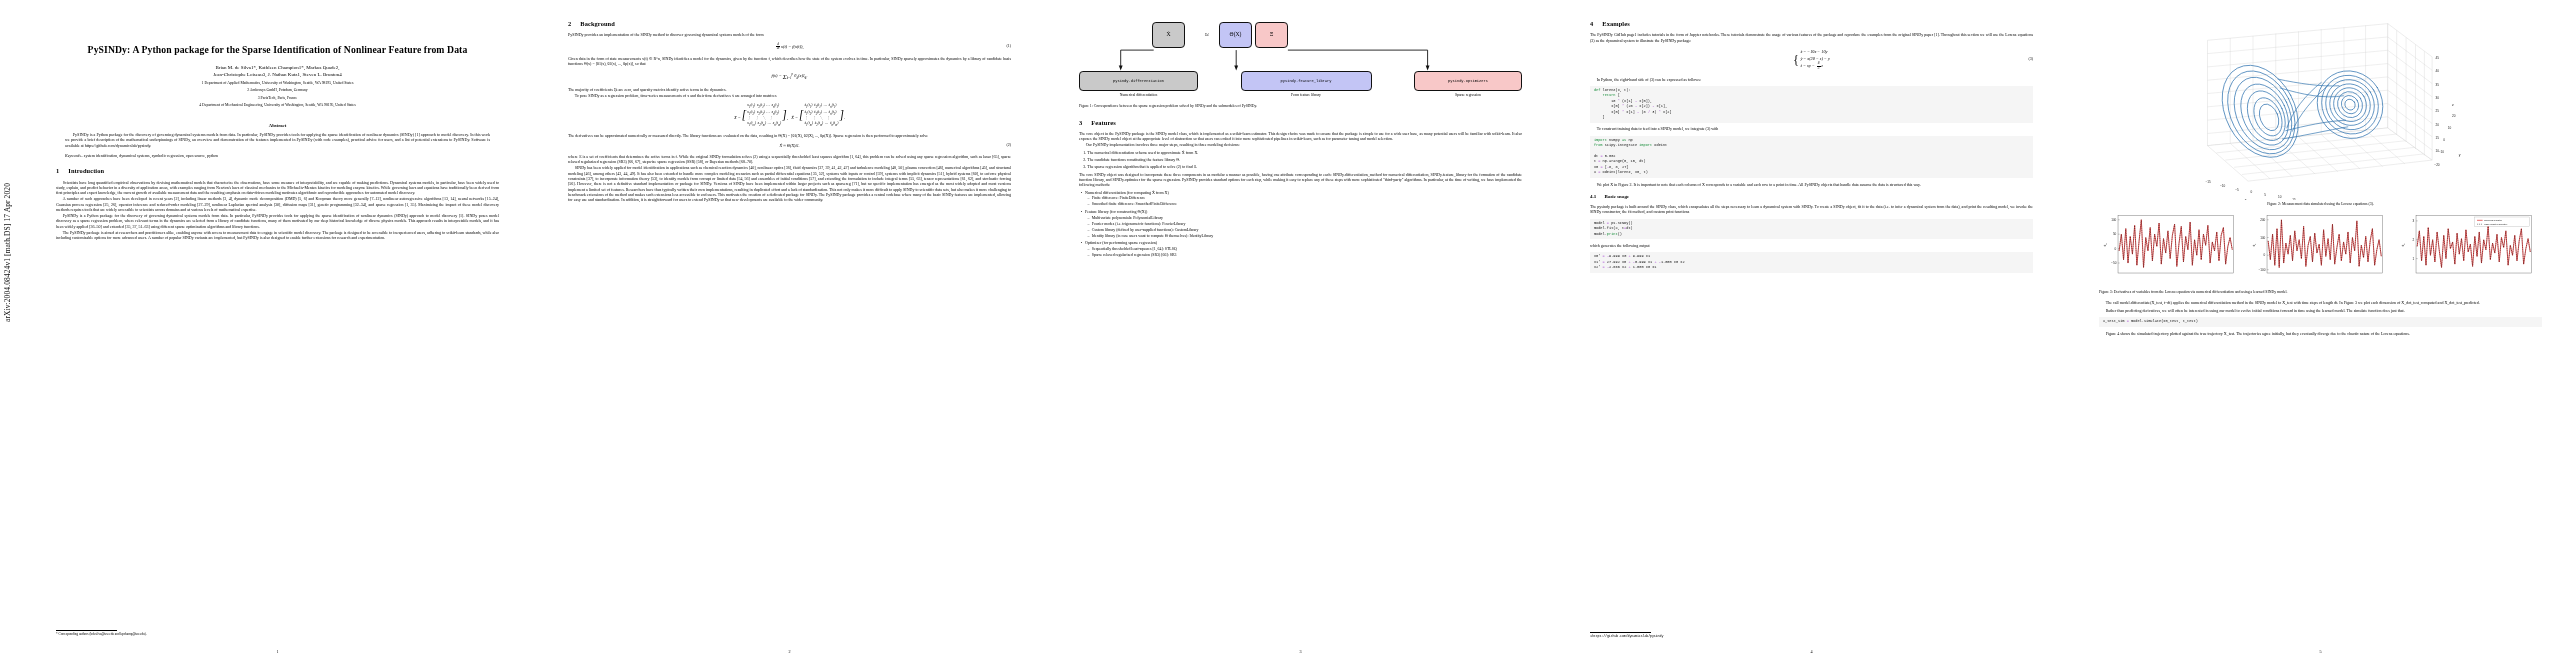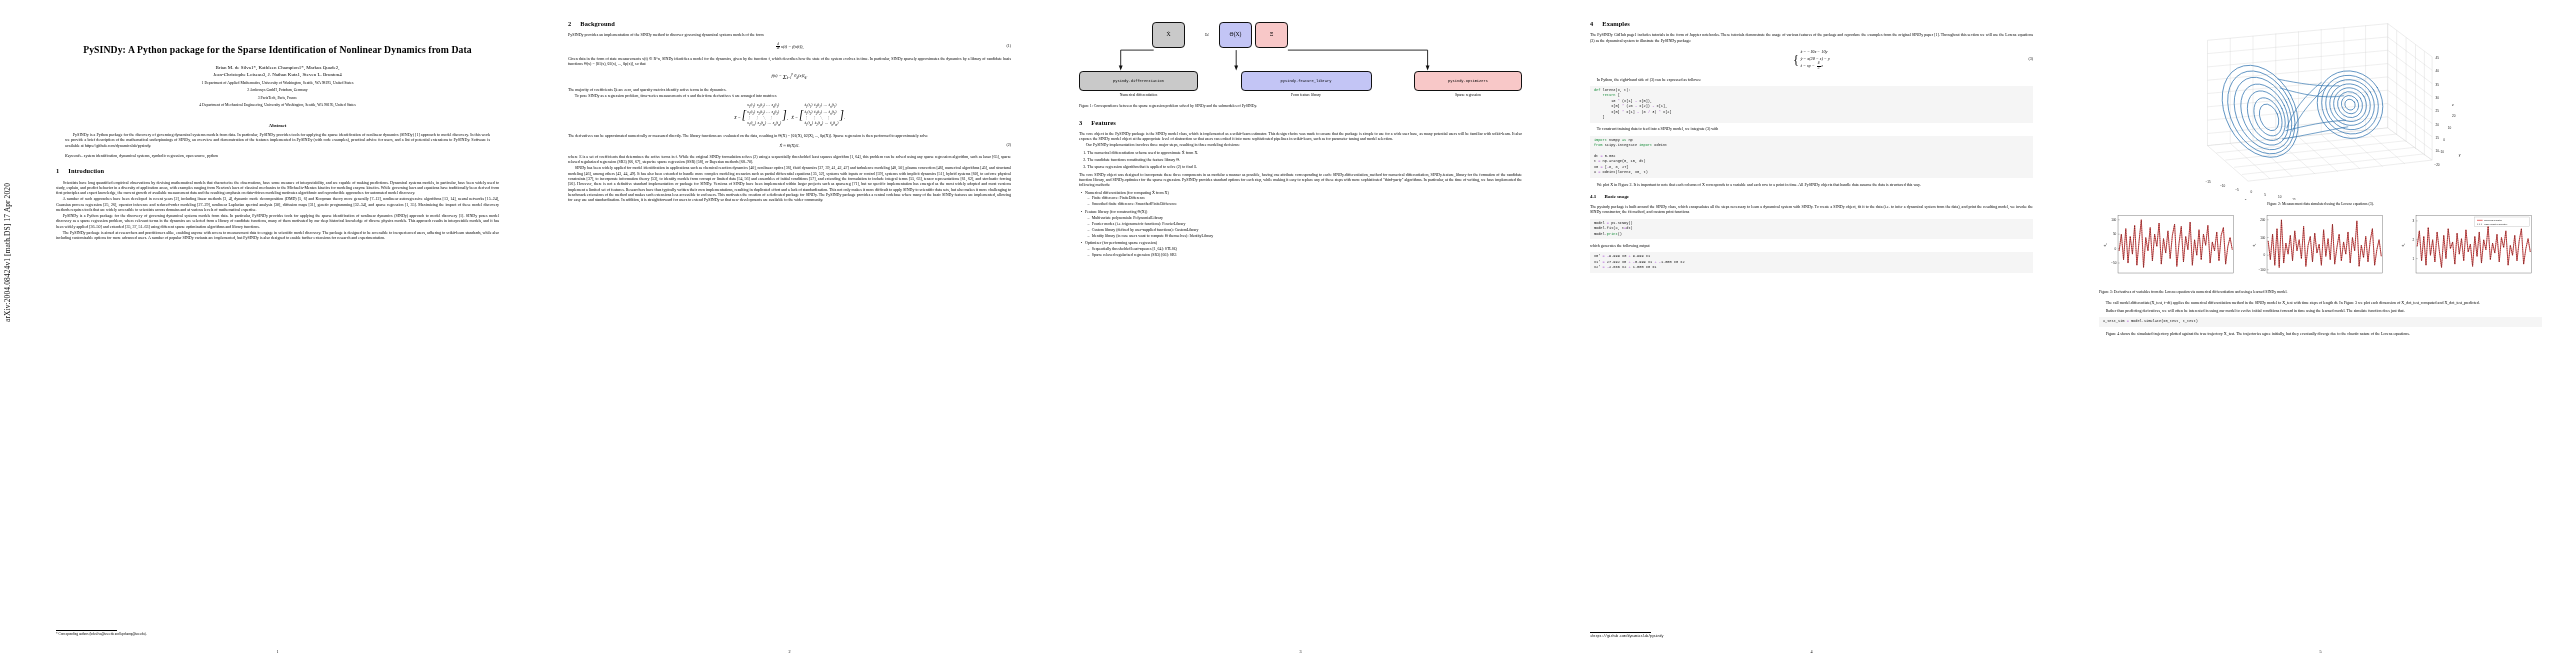--- a/index.html
+++ b/index.html
@@ -111,21 +111,21 @@
   .panel svg{display:block;}
   .plegend{font-family:"Liberation Sans",sans-serif;font-size:3.6px;}
 </style>
 </head>
 <body>
 
 <div class="arxiv-stamp">arXiv:2004.08424v1  [math.DS]  17 Apr 2020</div>
 
 <div class="sheet p1">
 
-  <div class="title">PySINDy: A Python package for the Sparse Identification of Nonlinear Dynamics from Data</div>
+  <div class="title">PySINDy: A Python package for the Sparse Identification of Nonlinear Feature from Data</div>
 
   <div class="authors">
     <div>Brian M. de Silva1*, Kathleen Champion1*, Markus Quade2,</div>
     <div>Jean-Christophe Loiseau3, J. Nathan Kutz1, Steven L. Brunton4</div>
   </div>
 
   <div class="affil">1 Department of Applied Mathematics, University of Washington, Seattle, WA 98195, United States</div>
   <div class="affil">2 Ambrosys GmbH, Potsdam, Germany</div>
   <div class="affil">3 ParisTech, Paris, France</div>
   <div class="affil">4 Department of Mechanical Engineering, University of Washington, Seattle, WA 98195, United States</div>

